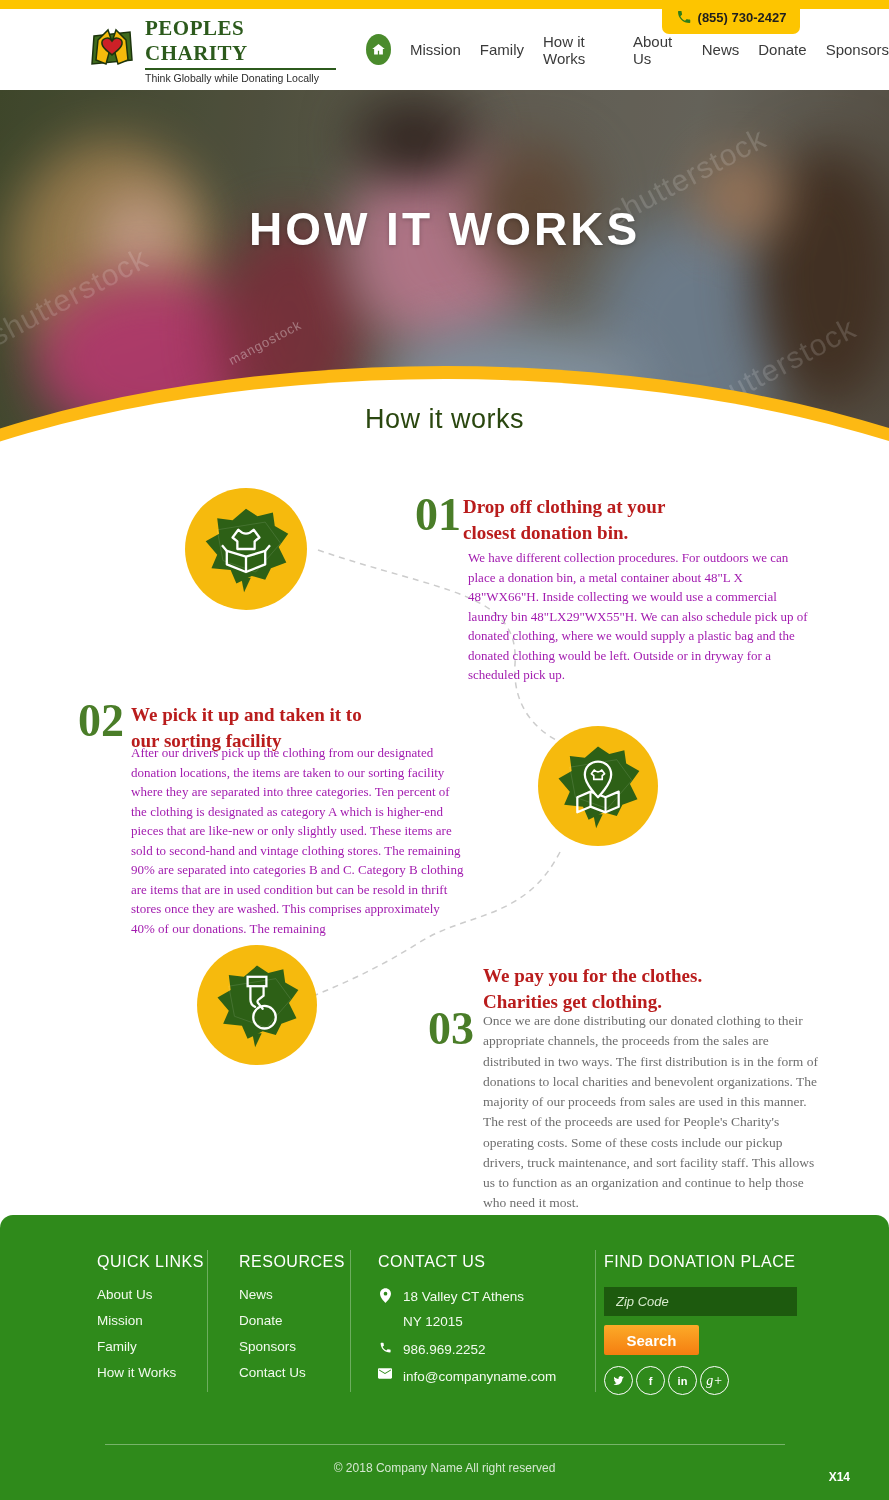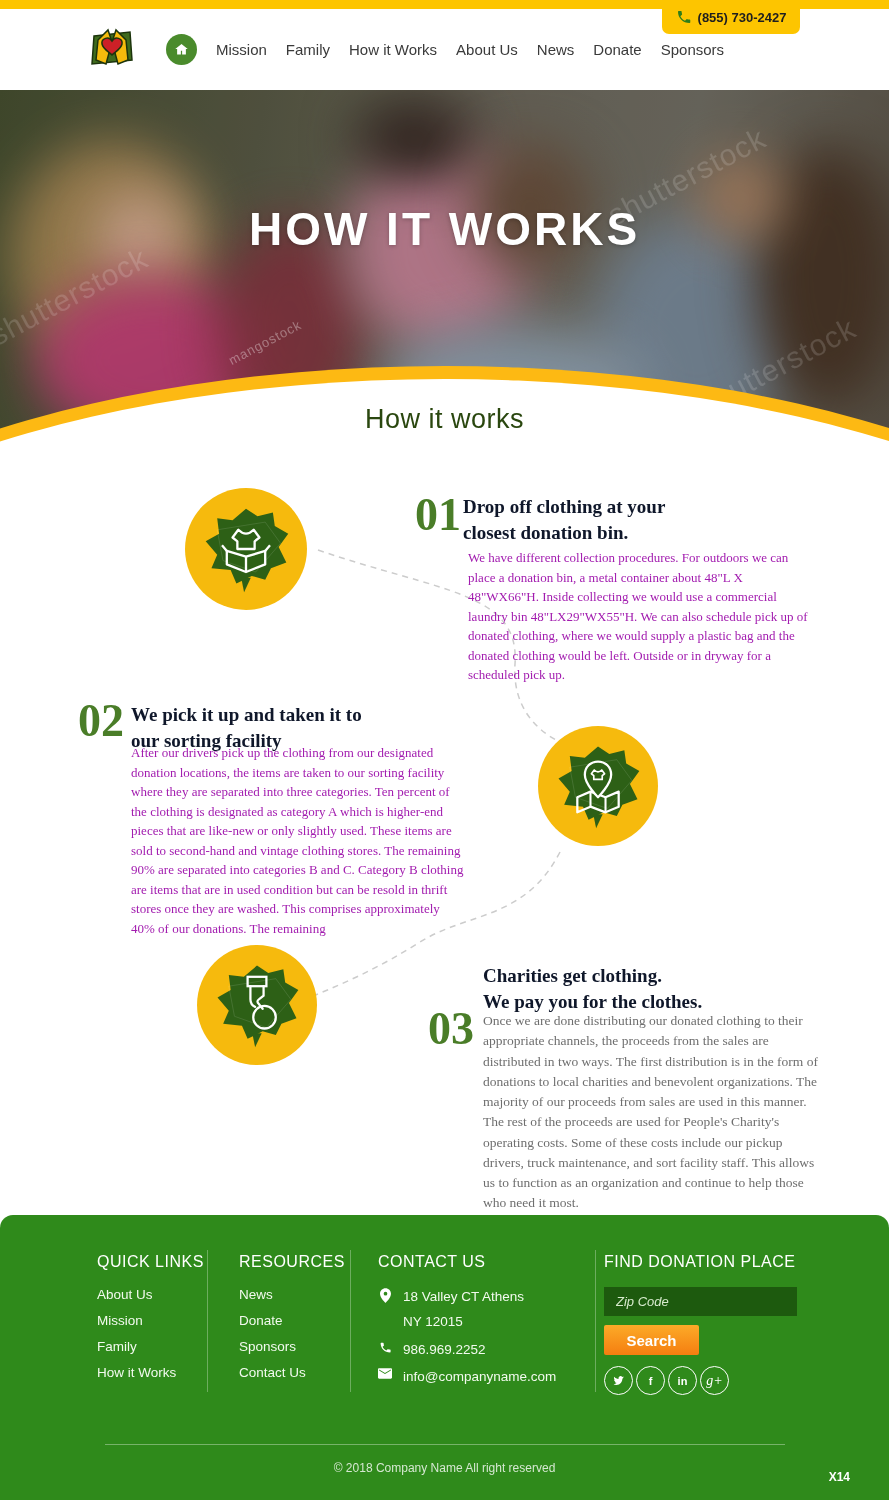--- a/index.html
+++ b/index.html
@@ -36,21 +36,21 @@
   .curve.white  { top:379px; background:#ffffff; z-index:2; }
 
   .section-title { position:relative; z-index:5; margin-top:-26px; height:38px; text-align:center;
     font-size:27px; color:#2a470f; font-weight:500; letter-spacing:.5px; }
 
   
   .main { position:relative; z-index:5; height:771px;font-family:Liberation Serif, serif; }
   .connectors { position:absolute; left:0; top:0; width:889px; height:771px; }
   .step-circle { position:absolute; border-radius:50%; background:#F6BA0D; display:flex; align-items:center; justify-content:center; }
   .step-num { position:absolute; font-size:46px; font-weight:bold; color:#4a7d28; line-height:1; }
-  .step-head { position:absolute; font-size:19px; font-weight:bold; color:#0f172a; line-height:1.35; }
+  .step-head { position:absolute; font-size:19px; font-weight:bold; color:#b91c1c; line-height:1.35; }
   .step-body { position:absolute; font-size:13px; color:#a21caf; line-height:1.5; text-align:left; }
   .step-body.dark { font-size:13.5px; color:#6e6e6e; }
 
   
   .footer { position:absolute; left:0; top:1215px; width:889px; height:342px; background:#2f8a1b; z-index:6; color:#fff;border-radius:13px; }
   .f-col { position:absolute; }
   .f-head { font-size:16px; letter-spacing:.5px; color:#fff; font-weight:400; }
   .f-links { margin-top:17px; }
   .f-links a { display:block; font-size:13.5px; color:#f2faee; text-decoration:none; margin-bottom:8px; line-height:13px; cursor:pointer; }
   .f-div { position:absolute; top:35px; height:142px; width:1px; background:rgba(255,255,255,.3); }
@@ -89,20 +89,24 @@
   <div class="header">
     <div class="logo-wrap">
       <span>
         <svg width="48" height="44" viewBox="0 0 48 44">
           <polygon points="6,10 42,6 44,34 4,38" fill="#3f6b1d" stroke="#1c340c" stroke-width="1.5"></polygon>
           <polygon points="10,14 20,4 24,16 18,38 8,34" fill="#F5BB0C" stroke="#1c340c" stroke-width="1.5"></polygon>
           <polygon points="38,14 28,4 24,16 30,38 40,34" fill="#F5BB0C" stroke="#1c340c" stroke-width="1.5"></polygon>
           <path d="M24 15 C21 10 13 12 14 18 C15 23 21 26 24 29 C27 26 33 23 34 18 C35 12 27 10 24 15 Z" fill="#cc2027" stroke="#1c340c" stroke-width="1.5"></path>
         </svg>
       </span>
+      <span class="logo-text">
+        <div class="name">PEOPLES CHARITY</div>
+        <div class="tagline">Think Globally while Donating Locally</div>
+      </span>
     </div>
     <nav class="nav">
       <span class="home-btn">
         <svg width="15" height="15" viewBox="0 0 24 24">
             <path fill="#fff" d="M12 3 2 11h3v9h6v-6h2v6h6v-9h3L12 3z"></path>
           </svg>
       </span>
       <a>Mission</a>
       <a>Family</a>
       <a>How it Works</a>
@@ -184,22 +188,22 @@
         <path d="M50 8 L62 16 L78 12 L80 26 L94 34 L84 48 L92 64 L76 70 L70 82 L56 78 L40 86 L34 72 L14 70 L20 56 L8 42 L22 34 L20 18 L36 20 Z" fill="#2d6016"></path>
         <polygon points="45,80 55,80 48,95" fill="#2d6016"></polygon>
         <path d="M20 30 L70 22 L86 44 L60 74 L26 62 Z" fill="none" stroke="rgba(255,255,255,0.12)" stroke-width="1"></path>
         <rect x="40" y="20" width="20" height="10" fill="none" stroke="#fff" stroke-width="2.4"></rect>
         <path d="M43 30 L43 44 Q43 50 48 52 M57 30 L57 40 L52 44 Q49 46 52 49 L56 54" fill="none" stroke="#fff" stroke-width="2.4" stroke-linecap="round"></path>
         <circle cx="58" cy="63" r="12" fill="none" stroke="#fff" stroke-width="2.4"></circle>
       </svg>
     </div>
     <div class="step-num" style="left:428px;top:524px;margin-top:40px;">03</div>
     <div class="step-head" style="left:483px;top:521px;">
+      <div>We pay you for the clothes.</div>
       <div>Charities get clothing.</div>
-      <div>We pay you for the clothes.</div>
     </div>
     <div class="step-body dark" style="left:483px;top:569px;width:340px;">Once we are done distributing our donated clothing to their appropriate channels, the proceeds from the sales are distributed in two ways. The first distribution is in the form of donations to local charities and benevolent organizations. The majority of our proceeds from sales are used in this manner. The rest of the proceeds are used for People's Charity's operating costs. Some of these costs include our pickup drivers, truck maintenance, and sort facility staff. This allows us to function as an organization and continue to help those who need it most.</div>
   </div>
 
   <footer class="footer">
     <div class="f-div" style="left:207px;"></div>
     <div class="f-div" style="left:350px;"></div>
     <div class="f-div" style="left:595px;"></div>
 
     <div class="f-col" style="left:97px;top:38px;">

